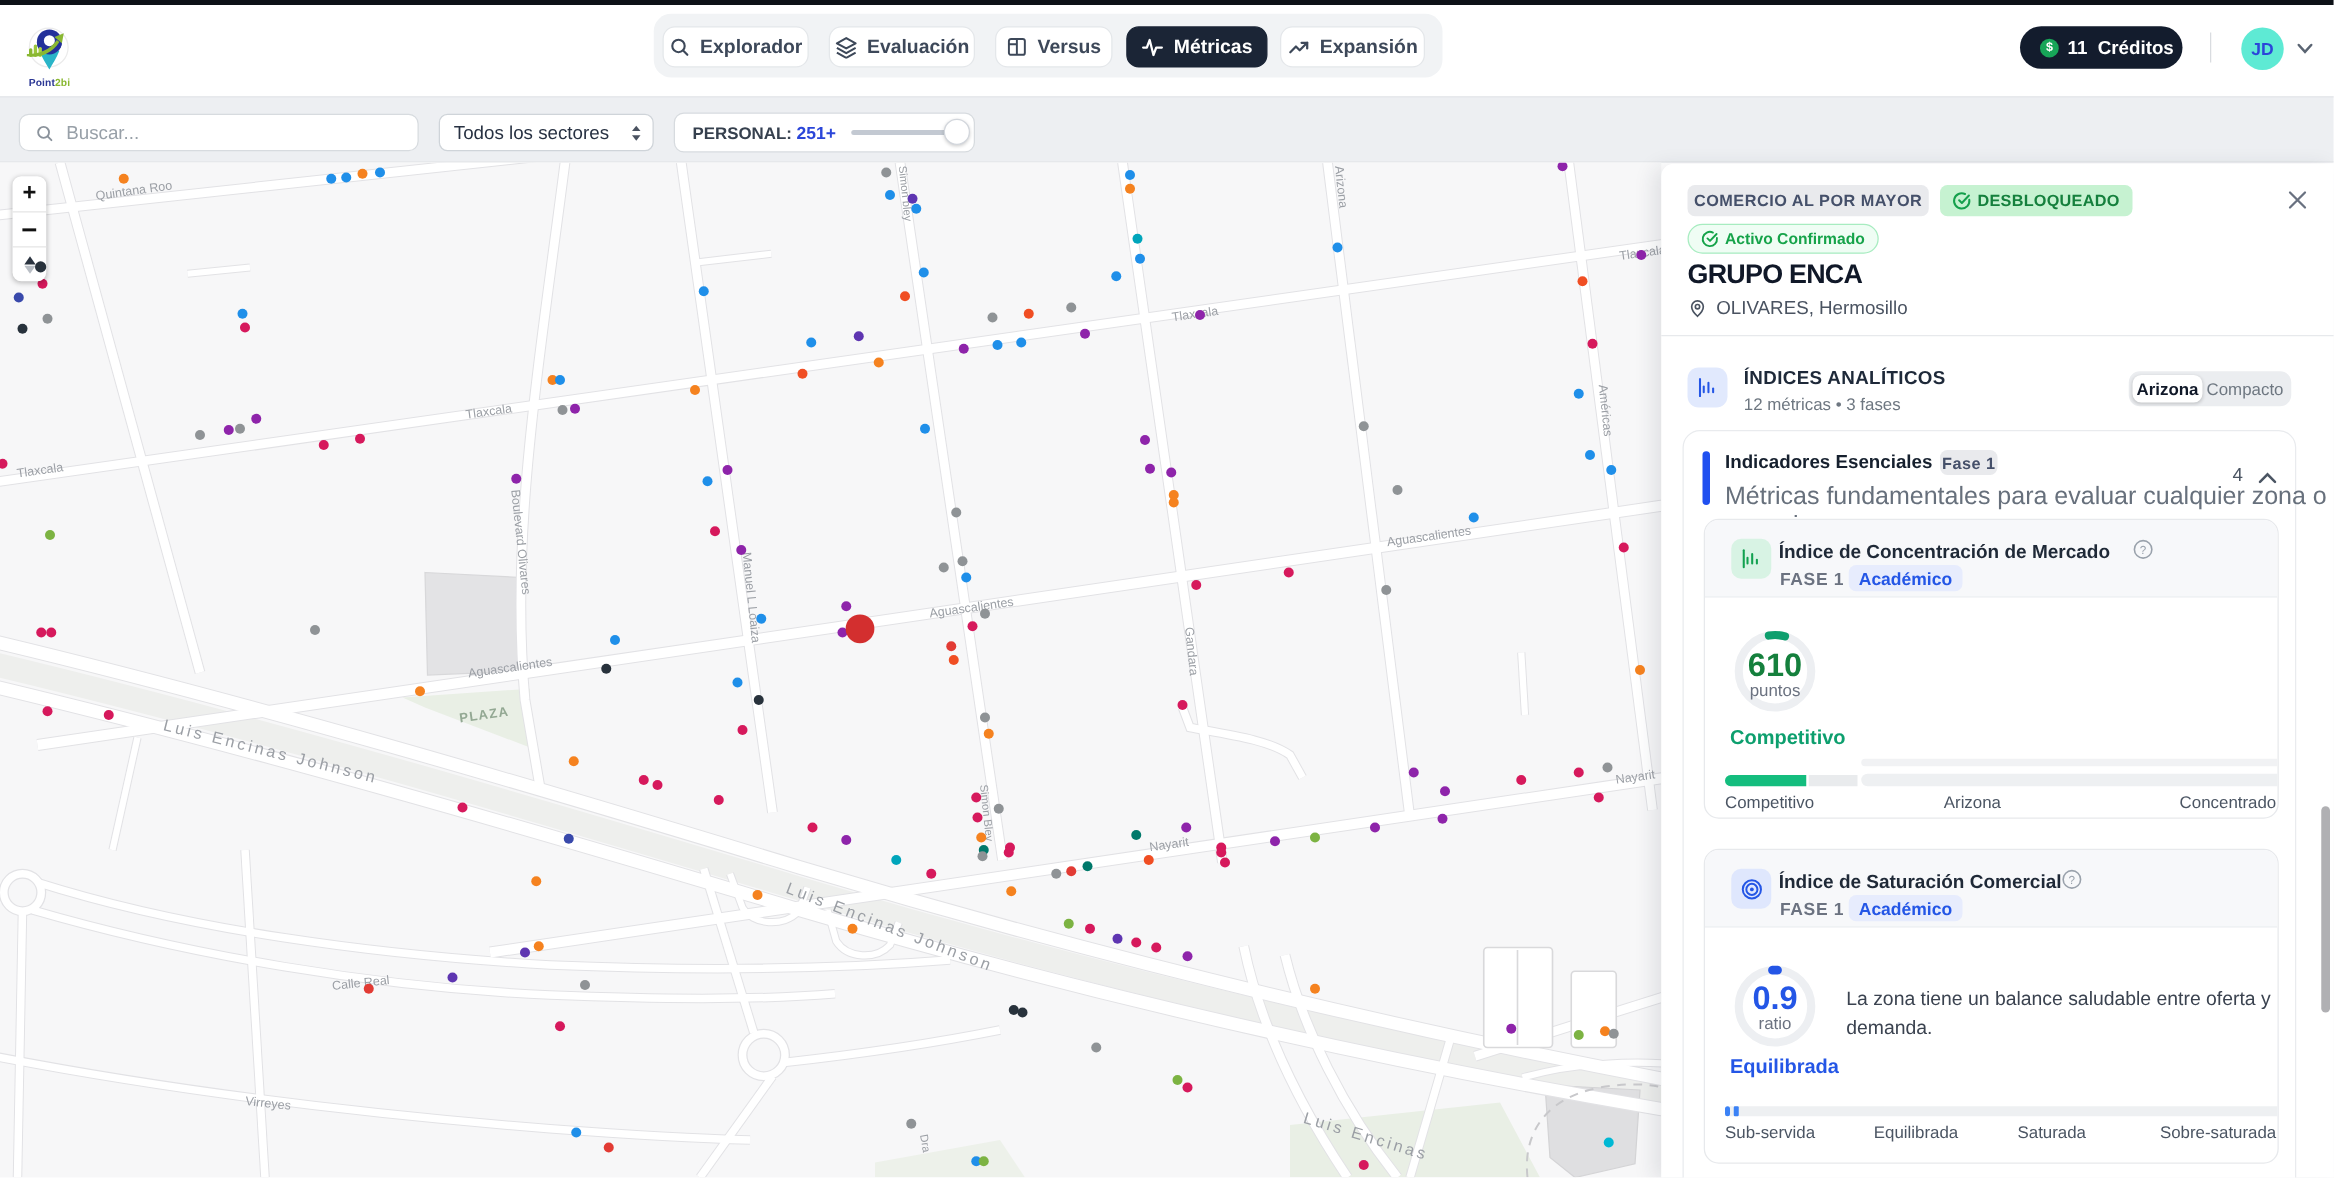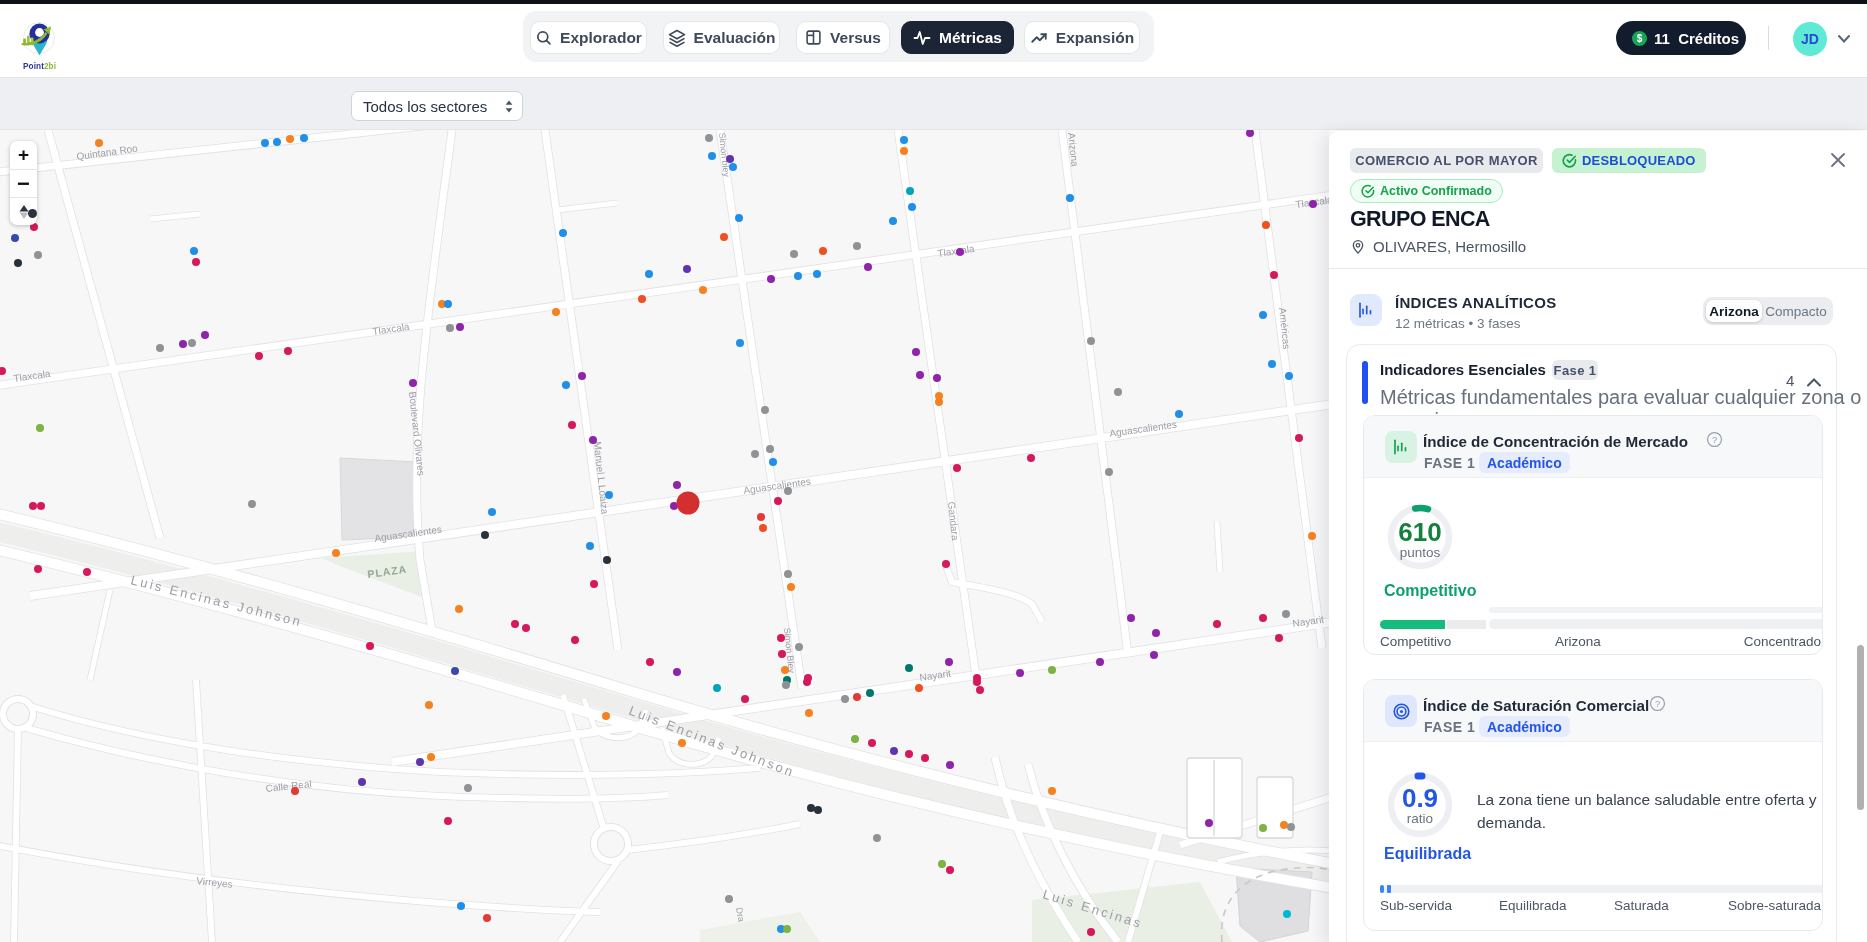--- a/index.html
+++ b/index.html
@@ -45,21 +45,21 @@
   #zoomctl .zc { height:28px; display:flex; align-items:center; justify-content:center;
     font-size:19px; font-weight:bold; color:#111; }
   #zoomctl .zc + .zc { border-top:1px solid #e5e5e5; }
 
   
   #panel { left:1329px; top:131px; width:538px; height:811px; background:#fff;
     border-radius:10px 0 0 0; box-shadow:-6px 2px 16px rgba(30,40,60,.10); }
   .badge-gray { position:absolute; background:#e9eaed; border-radius:6px; color:#45506a;
     font-size:13px; font-weight:bold; letter-spacing:.4px; display:flex; align-items:center;
     justify-content:center; }
-  #b-desb { position:absolute; background:#c6f2d1; border-radius:6px; color:#1d4ed8; font-size:13px;
+  #b-desb { position:absolute; background:#c6f2d1; border-radius:6px; color:#15803d; font-size:13px;
     font-weight:bold; letter-spacing:.2px; display:flex; align-items:center; gap:5px; padding:4px 10px; }
   #b-activo { position:absolute; background:#effdf4; border:1px solid #a7ecc0; border-radius:12px;
     color:#16a34a; font-size:12.5px; font-weight:bold; display:flex; align-items:center; gap:5px; padding:0 10px; }
   #title { position:absolute; font-size:21.5px; font-weight:bold; color:#101828; letter-spacing:-0.6px; }
   #loc { position:absolute; font-size:15px; color:#4a5361; display:flex; align-items:center; gap:7px; }
   #pnl-divider { left:1329px; top:268px; width:538px; height:1px; background:#e7e9ec; }
 
   #sec-icon { left:1350px; top:294px; width:32px; height:32px; background:#e1e9fd; border-radius:9px;
     display:flex; align-items:center; justify-content:center; }
   #sec-title { left:1395px; top:294px; font-size:15px; font-weight:bold; color:#1e2939; letter-spacing:.3px; }
@@ -147,26 +147,39 @@
         <path d="M3 17 L9 11 13 15 21 7"></path>
         <path d="M15 7 h6 v6"></path>
       </svg>
     Expansión</div>
   <div class="abs" id="credits"><span class="coin">$</span>11&nbsp;&nbsp;Créditos</div>
   <div class="abs" id="hdr-divider"></div>
   <div class="abs" id="avatar">JD</div>
   <svg class="abs" style="left:1837px;top:34px" width="14" height="10" viewBox="0 0 14 10">
       <path d="M2 2 L7 7.5 12 2" fill="none" stroke="#5a6472" stroke-width="2" stroke-linecap="round"></path>
     </svg>
+  <div class="abs" id="search">
+    <svg style="margin:0 10px 0 12px" width="15" height="15" viewBox="0 0 24 24" fill="none" stroke="#8b939c" stroke-width="2.4" stroke-linecap="round">
+        <circle cx="11" cy="11" r="7"></circle>
+        <line x1="16.5" y1="16.5" x2="21" y2="21"></line>
+      </svg>
+    Buscar...</div>
   <div class="abs" id="selectbox">
       <span>Todos los sectores</span>
     <svg width="10" height="15" viewBox="0 0 10 15">
         <path d="M5 1.5 L8.4 5.8 H1.6 Z" fill="#4a5260"></path>
         <path d="M5 13.5 L1.6 9.2 H8.4 Z" fill="#4a5260"></path>
       </svg>
+  </div>
+  <div class="abs" id="sliderbox">
+    <span style="margin-left:14px">PERSONAL:&nbsp;</span>
+      <span style="color:#2b46d9;font-size:14px">251+</span>
+    <div style="position:relative;flex:1;margin:0 14px 0 12px;height:4px;background:#c3c9d2;border-radius:2px">
+      <div style="position:absolute;right:-11px;top:-9px;width:21px;height:21px;border-radius:50%;background:#fff;border:1px solid #d2d6dc;box-shadow:0 1px 3px rgba(0,0,0,.2)"></div>
+    </div>
   </div>
   <div class="abs" id="map">
 
 <svg width="1329" height="812" viewBox="0 130 1329 812" style="position:absolute;left:0;top:0">
 <rect x="0" y="130" width="1329" height="812" fill="#f7f7f8"></rect>
 <polygon points="322,558 424,551 424,598 340,566" fill="#e9efe5"></polygon>
 <polygon points="1032,900 1200,882 1232,942 1032,942" fill="#e9efe5"></polygon>
 <polygon points="700,930 800,912 820,942 700,942" fill="#edf1ea"></polygon>
 <path d="M -10,530 C 200,580 420,645 640,711 C 860,777 1100,835 1345,878" fill="none" stroke="#eeefed" stroke-width="19"></path>
 <polygon points="340,458 417,462 415,537 342,540" fill="#e3e3e5" stroke="#d8d8da" stroke-width="1"></polygon>

